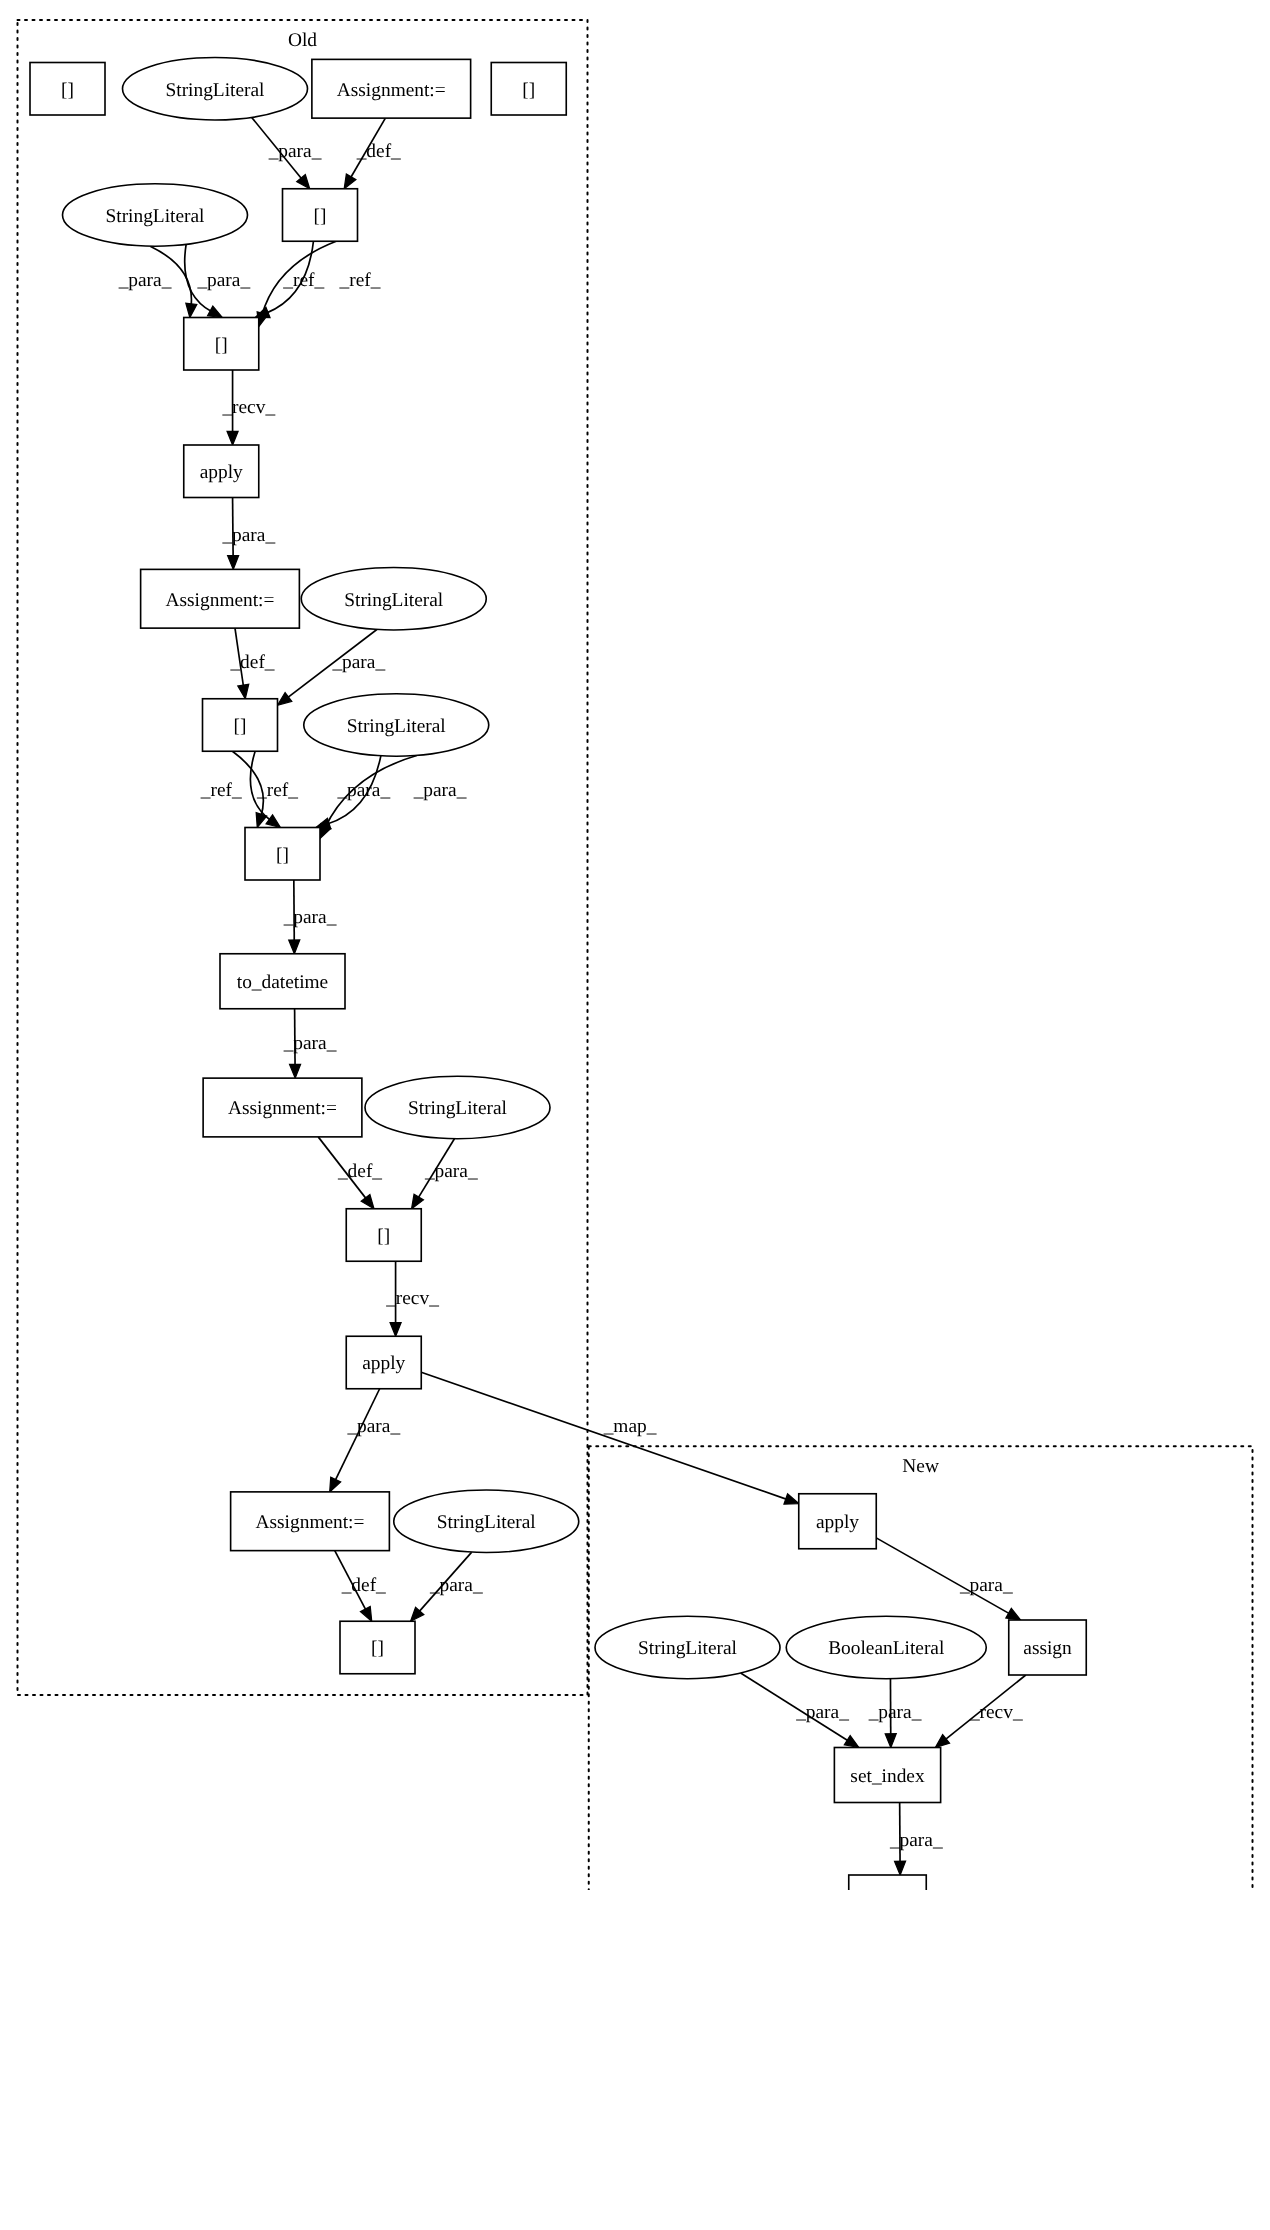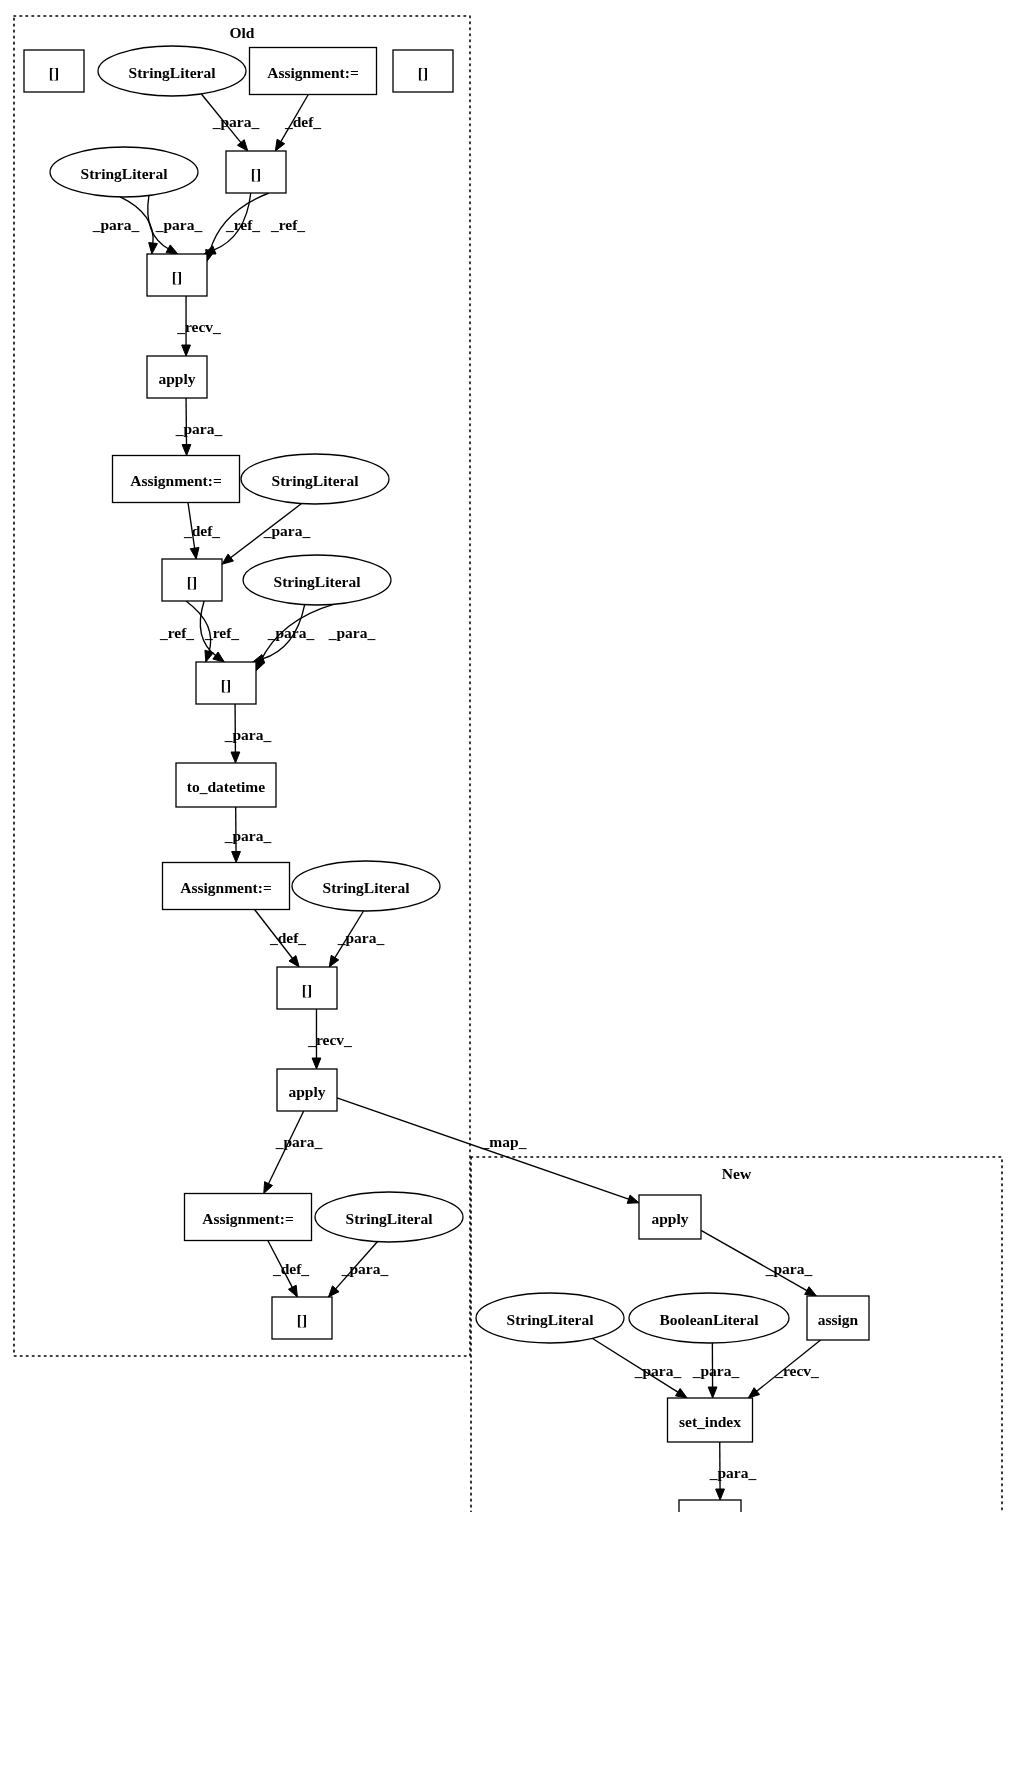--- a/index.html
+++ b/index.html
@@ -6,21 +6,20 @@
     margin: 0;
     padding: 0;
     background: #ffffff;
   }
   #graph-root {
     position: relative;
     width: 1016px;
     height: 1512px;
     background: #ffffff;
     font-family: "Liberation Serif", "DejaVu Serif", serif;
-    font-weight: bold;
   }
   svg {
     display: block;
   }
   .node-shape {
     fill: #ffffff;
     stroke: #000000;
     stroke-width: 1.3;
   }
   .node-label {

